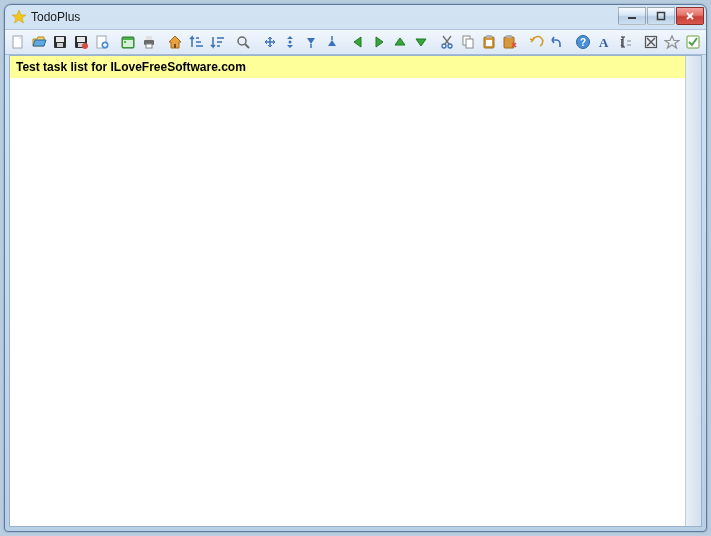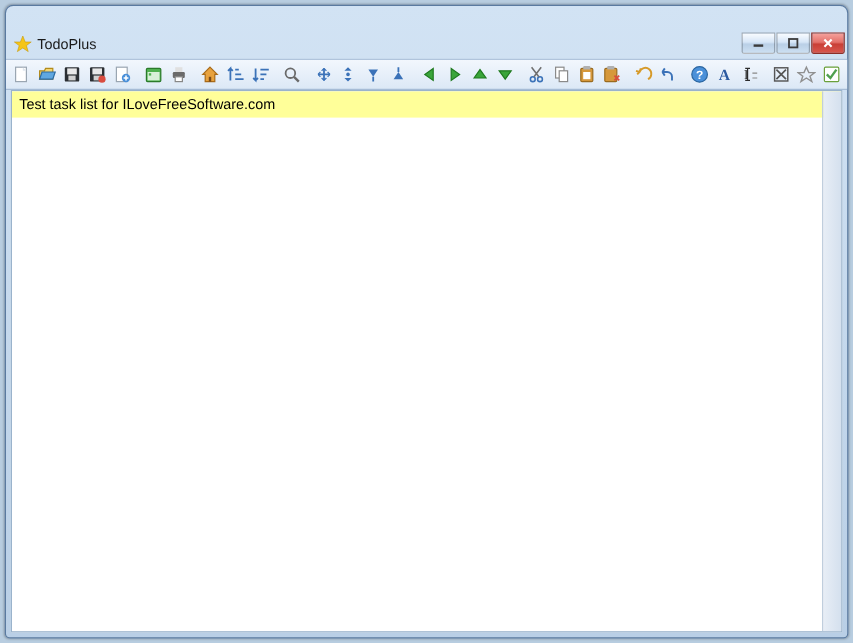--- a/index.html
+++ b/index.html
@@ -1,32 +1,32 @@
 <!DOCTYPE html>
 <html><head>
 <meta charset="utf-8">
 <style>
 * { margin:0; padding:0; box-sizing:border-box; }
 body { font-family:"Segoe UI",Tahoma,sans-serif; font-size:12px; background:#b8cde0; width:711px; height:536px; position:relative; overflow:hidden; }
 
 .window { position:absolute; left:4px; top:4px; width:703px; height:528px; background:linear-gradient(180deg,#d2e3f4 0%,#b9cfe6 100%); border:1px solid #5a7aa0; border-radius:7px 7px 4px 4px; box-shadow:0 0 2px rgba(0,0,0,0.3); display:flex; flex-direction:column; }
 
-.titlebar { height:24px; display:flex; align-items:center; padding:0 2px 0 6px;margin-top:20px; }
+.titlebar { height:24px; display:flex; align-items:center; padding:0 2px 0 6px; }
 .app-icon { width:16px; height:16px; margin-right:4px; }
 .title { color:#1a1a1a; font-size:12px; flex:1; }
 .win-controls { display:flex; gap:1px; align-items:flex-start; margin-top:-2px; }
 .win-btn { width:28px; height:18px; border:1px solid rgba(0,0,0,0.25); background:linear-gradient(180deg,#f8fbff 0%,#d6e6f7 45%,#b9cfe6 55%,#cde0f2 100%); border-radius:0 0 2px 2px; display:flex; align-items:center; justify-content:center; cursor:pointer; }
 .win-btn.close { background:linear-gradient(180deg,#f5a19c 0%,#e3716a 45%,#c93f36 55%,#d8574e 100%); border-color:#8b2f28; }
 .win-btn svg { pointer-events:none; }
 
 .toolbar { height:26px; background:linear-gradient(180deg,#f2f7fd 0%,#dce8f6 100%); border-top:1px solid #b0c4dc; border-bottom:1px solid #a6bcd6; display:flex; align-items:center; padding:0 3px; gap:0; }
 .tb-btn { width:20px; height:20px; margin:0 1px; display:flex; align-items:center; justify-content:center; cursor:pointer; border-radius:2px; }
 .tb-sep { width:6px; }
 
-.content { flex:1; background:#fff; margin:0 4px 4px 4px; border:1px solid #9ab3cc; overflow:auto; position:relative; }
+.content { flex:1; background:#fff; margin:0 4px 4px 4px; border:1px solid #9ab3cc; overflow:auto; position:relative;font-weight:bold; }
 .task-row { background:#ffff99; padding:2px 6px; font-size:12px; color:#000; line-height:18px; }
 .scrollbar-v { position:absolute; right:0; top:0; bottom:0; width:16px; background:linear-gradient(90deg,#e8eef6 0%,#d4e0ee 100%); border-left:1px solid #c0cedd; }
 </style>
 </head>
 <body>
 
 <div class="window">
   <div class="titlebar">
     <span class="app-icon">
       <svg width="16" height="16" viewBox="0 0 16 16">

